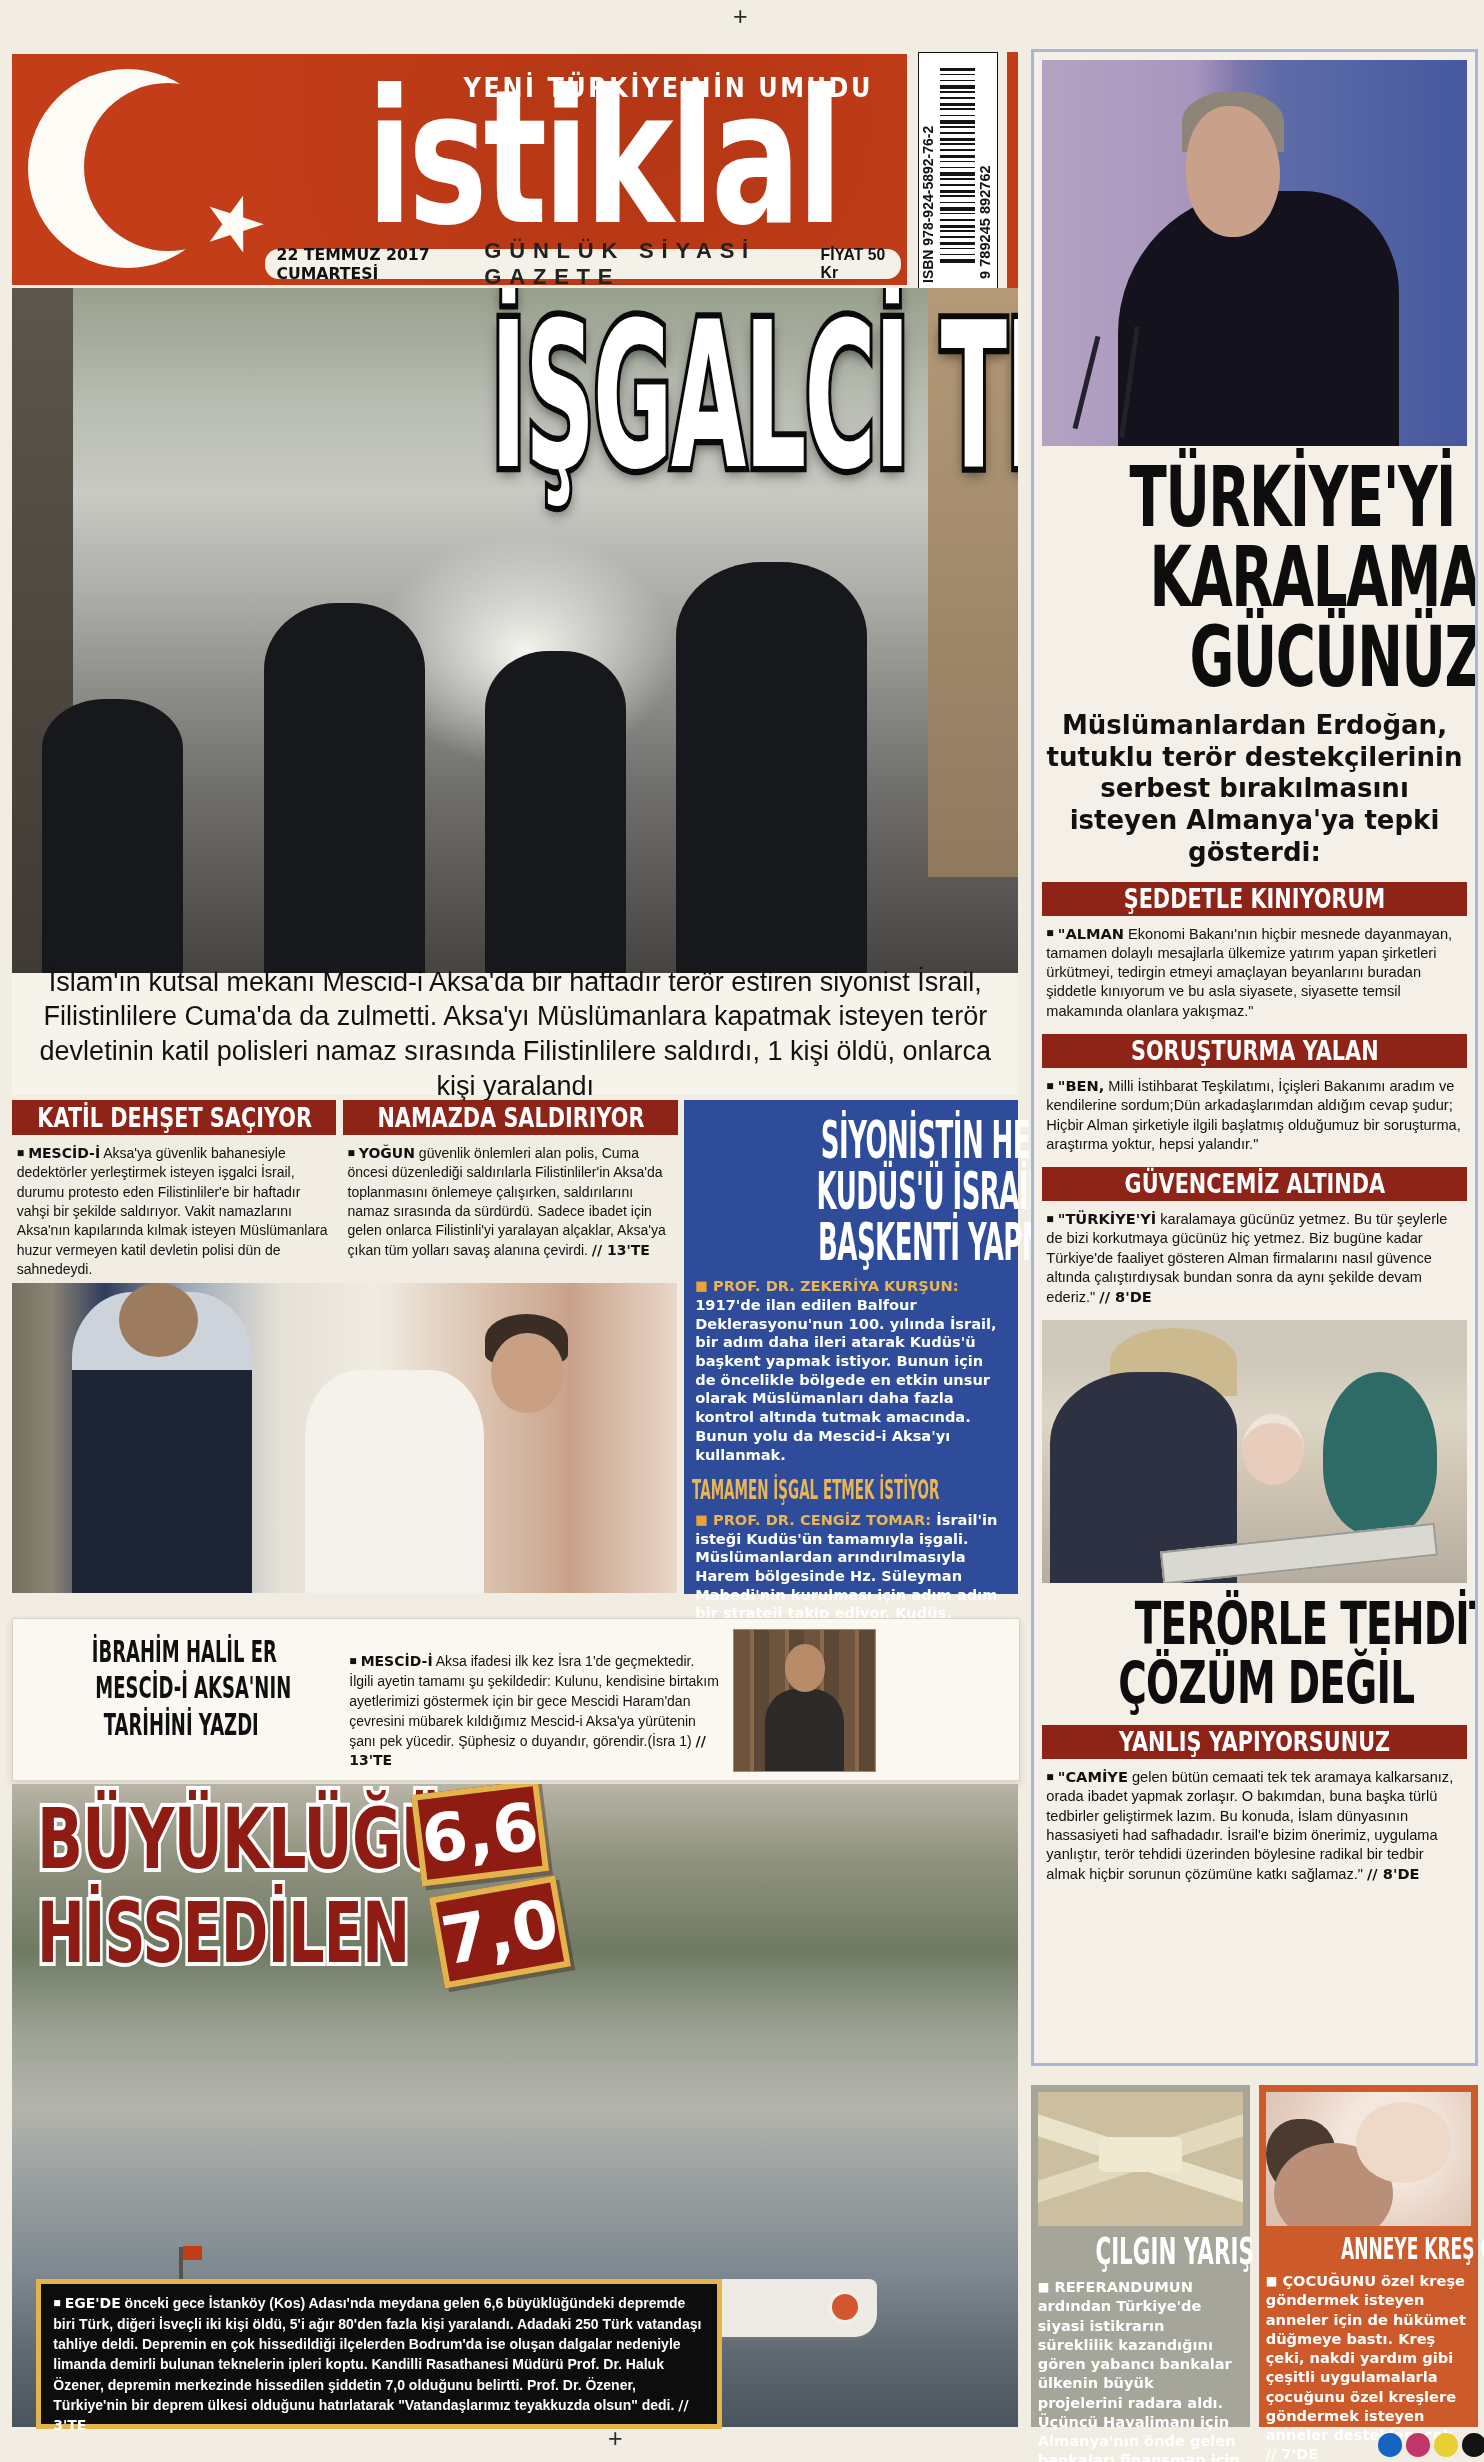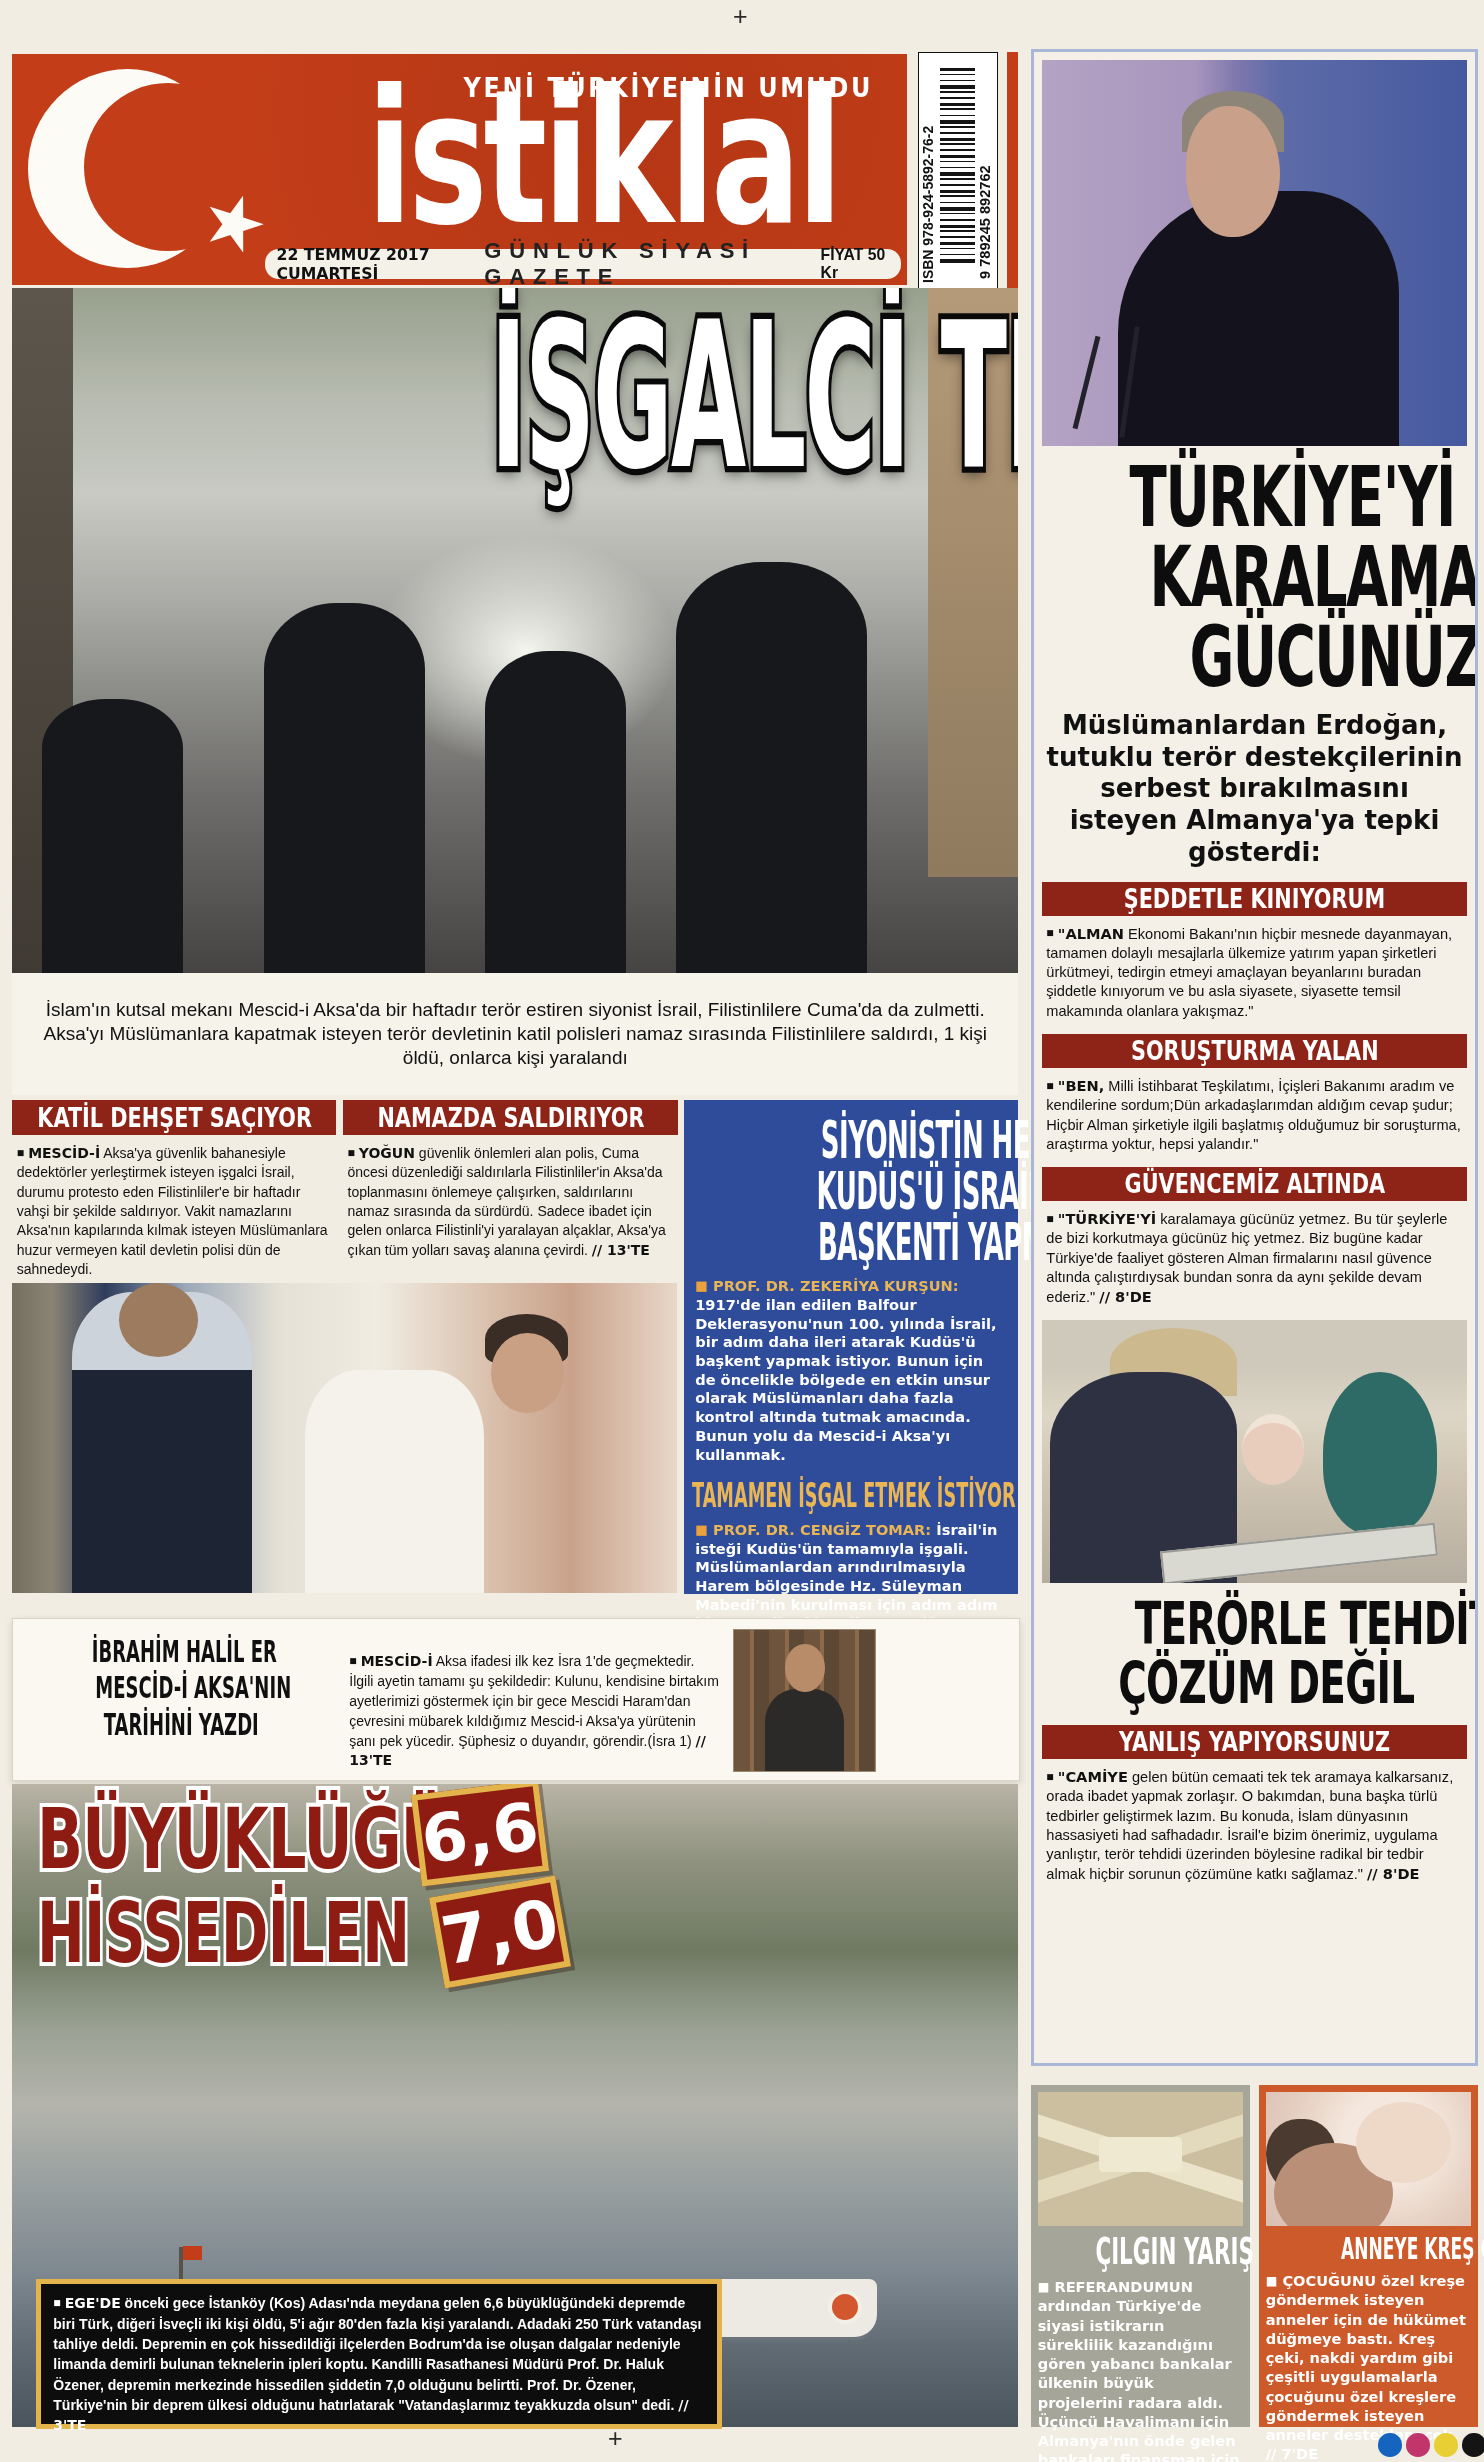--- a/index.html
+++ b/index.html
@@ -52,38 +52,38 @@
     background:linear-gradient(180deg,#98a08d 0%,#b7bbb0 16%,#c8cac3 30%,#aeaeaa 44%,#8e8e8b 58%,#6e6d6b 74%,#464442 100%);}
   .bldgL{left:0;top:0;width:6%;height:100%;background:linear-gradient(#5d564c,#3f3a33);}
   .bldgR{right:0;top:0;width:9%;height:86%;background:linear-gradient(#b49a78,#8f7a5e);}
   .smoke{left:36%;top:36%;width:30%;height:34%;background:radial-gradient(closest-side,rgba(250,250,244,.95),rgba(250,250,244,0));}
   .amb{left:27%;top:49%;width:10%;height:9%;background:#f2f0ea;border-radius:5.6px;box-shadow:0 2.2px 0 #8d8d86;}
   .fig{position:absolute;bottom:0;background:#17181c;border-radius:45% 45% 0 0/18% 18% 0 0;}
   #hero-headline{left:0;right:0;top:13.4px;text-align:center;color:#fff;
     font-family:"DejaVu Sans",sans-serif;font-weight:bold;font-size:202px;line-height:.95;letter-spacing:-3.4px;}
   
   #deck{left:12.3px;top:973px;width:1006px;height:122px;background:#f6f3ea;display:flex;align-items:center;}
-  #deck p{margin:0;padding:0 12.3px;font-size:19px;line-height:1.28;text-align:center;width:100%;}
+  #deck p{margin:0;padding:0 12.3px;font-size:27px;line-height:1.28;text-align:center;width:100%;}
   
   .bar{background:#8e2318;color:#fff;text-align:center;height:35px;display:flex;align-items:center;justify-content:center;
        font-family:"DejaVu Sans",sans-serif;font-weight:bold;font-size:26px;}
   .colbody{font-size:14px;line-height:1.38;margin:9px 4.5px 0 4.5px;}
   .blt{font-size:12.3px;position:relative;top:-1.1px;}
   .lead-b{font-family:"DejaVu Sans",sans-serif;font-weight:bold;}
   .pref{font-family:"DejaVu Sans",sans-serif;font-weight:bold;}
   #col1{left:12.3px;top:1100px;width:324px;height:178px;}
   #col2{left:343px;top:1100px;width:335px;height:178px;}
   
   #blue-box{left:684px;top:1100px;width:334px;height:494px;background:#2e4c99;color:#fff;padding:0;}
   #blue-headline{margin-top:14.6px;text-align:center;color:#fff;font-family:"DejaVu Sans",sans-serif;font-weight:bold;
      font-size:52px;line-height:.98;letter-spacing:-1.1px;}
   .blue-p{font-family:"DejaVu Sans",sans-serif;font-weight:bold;font-size:14.6px;line-height:1.28;margin:10px 11.2px 0 11.2px;}
   .yname{color:#e9b555;}
   .yblt{color:#e9a23d;font-size:13.4px;}
-  #blue-subhead{margin:11.2px 0 0 7.8px;color:#e9b555;font-family:"DejaVu Sans",sans-serif;font-weight:bold;font-size:34px;white-space:nowrap;}
+  #blue-subhead{margin:11.2px 0 0 7.8px;color:#e9b555;font-family:"DejaVu Sans",sans-serif;font-weight:bold;font-size:26px;white-space:nowrap;}
   
   #mid-photo{left:12.3px;top:1283px;width:665px;height:310px;
     background:linear-gradient(90deg,#756f60 0,#8a8474 6%,#2f3c5c 14%,#9aa7b8 26%,#e4e0d6 40%,#f0ece2 55%,#d9c0ac 72%,#caa28b 84%,#e8d7c8 100%);}
   .officer{left:9%;top:3%;width:27%;height:97%;background:linear-gradient(180deg,#ccd3da 0 26%,#1d2433 26%);border-radius:34% 34% 0 0/22% 22% 0 0;}
   .off-head{left:16%;top:0;width:12%;height:24%;background:#9c7b5f;border-radius:50%;}
   .shirt{left:44%;top:28%;width:27%;height:72%;background:#f4f2ea;border-radius:30% 30% 0 0;}
   .child-head{right:17%;top:16%;width:11%;height:26%;background:#caa085;border-radius:50%;}
   .child-hair{right:16.4%;top:10%;width:12.5%;height:16%;background:#3a2d26;border-radius:50% 50% 20% 20%;}
   
   #ibrahim{left:12.3px;top:1618px;width:1006px;height:161px;background:#faf8f1;border:1.1px solid #d9d4c6;box-shadow:0 3.4px 7.8px rgba(0,0,0,.12);}

